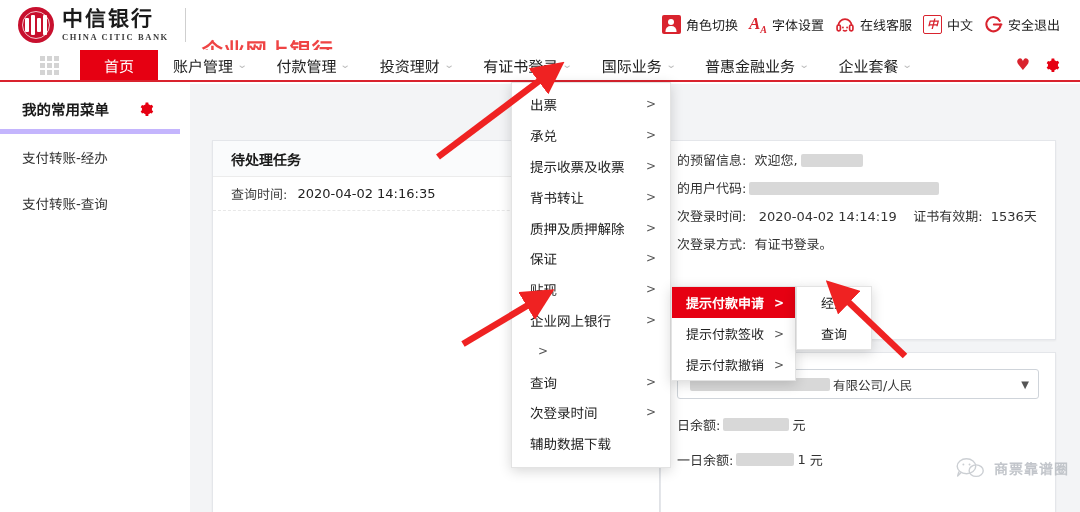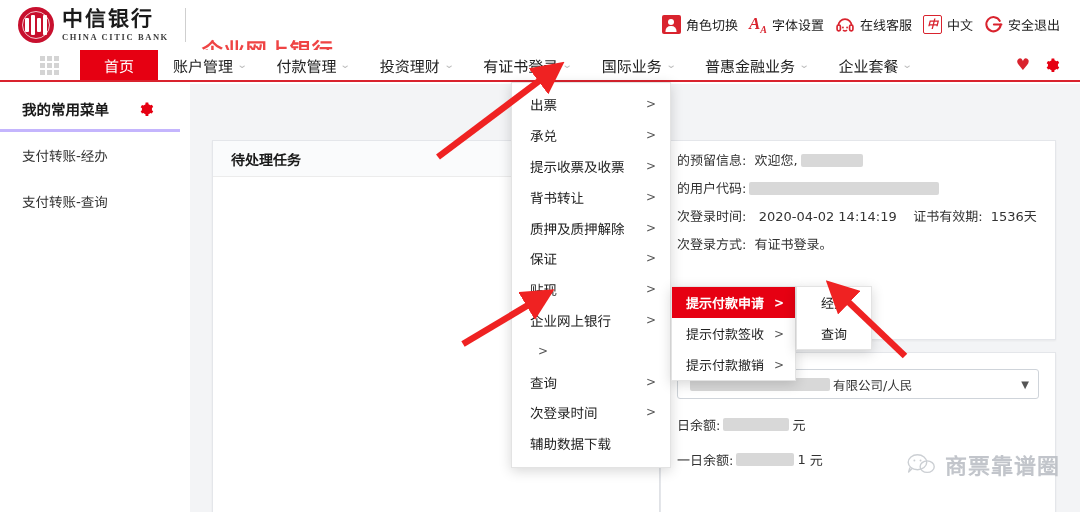--- a/index.html
+++ b/index.html
@@ -111,21 +111,21 @@
   .heart-icon { color: #d9232e; font-size: 16px; line-height: 1; }
   .gear-nav { width: 16px; height: 16px; }
 
   
   .sidebar {
     position: absolute; left: 0; top: 84px; width: 190px; height: 428px;
     background: #fff;
   }
   .sb-head {
     display: flex; align-items: center; justify-content: space-between;
-    padding: 14px 26px 10px 22px; border-bottom: 3px solid #c4b5fd;
+    padding: 14px 26px 10px 22px; border-bottom: 5px solid #c4b5fd;
     margin: 0 10px 0 0;
   }
   .sb-title { font-size: 14.5px; font-weight: 700; color: #1a1a1a; }
   .gear-red { width: 16px; height: 16px; }
   .sb-item {
     padding: 13px 22px; font-size: 13.5px; color: #333; cursor: pointer;
   }
 
   
   .content {
@@ -180,23 +180,23 @@
     display: flex; align-items: center; padding: 0 9px; background: #fff;
     font-size: 12.5px; color: #333; cursor: pointer;
   }
   .acct-select .sel-caret { margin-left: auto; color: #555; font-size: 10px; }
   .bal-line {
     font-size: 13px; color: #333; margin-top: 16px;
     display: flex; align-items: center; white-space: nowrap;
   }
 
   .watermark {
-    position: absolute; right: 20px; bottom: 32px;
+    position: absolute; right: 11px; bottom: 32px;
     display: flex; align-items: center; gap: 9px;
-    color: #b8bcc2; font-size: 22px; font-weight: 700;
+    color: #b8bcc2; font-size: 14px; font-weight: 700;
     letter-spacing: 1px; pointer-events: none; opacity: .85;
   }
   .wm-chat { width: 30px; height: 24px; }
 
   
   .menu {
     position: absolute; background: #fff; border: 1px solid #e3e3e3;
     box-shadow: 0 3px 12px rgba(0,0,0,.16); z-index: 40;
   }
   .menu-l1 { left: 511px; top: 82px; width: 160px; padding: 6px 0 8px 0; }
@@ -369,20 +369,24 @@
         <circle cx="150" cy="170" r="140" fill="none" stroke="#ededed" stroke-width="13"></circle>
         <rect x="70" y="70" width="26" height="200" fill="#ededed"></rect>
         <rect x="120" y="70" width="26" height="200" fill="#ededed"></rect>
         <rect x="170" y="70" width="26" height="200" fill="#ededed"></rect>
         <rect x="220" y="70" width="26" height="200" fill="#ededed"></rect>
       </svg>
     </span>
 
     <div class="panel panel-left">
       <div class="panel-head">待处理任务</div>
+      <div class="panel-row">
+        <span class="lbl">查询时间:</span>
+        <span class="val">2020-04-02 14:16:35</span>
+      </div>
     </div>
 
     <div class="panel panel-right">
       <div class="welcome-body">
         <div class="wline">
           <span>的预留信息:</span>
           <span class="sep">&nbsp;</span>
           <span>欢迎您,</span>
           <span class="redact r3"></span>
         </div>

